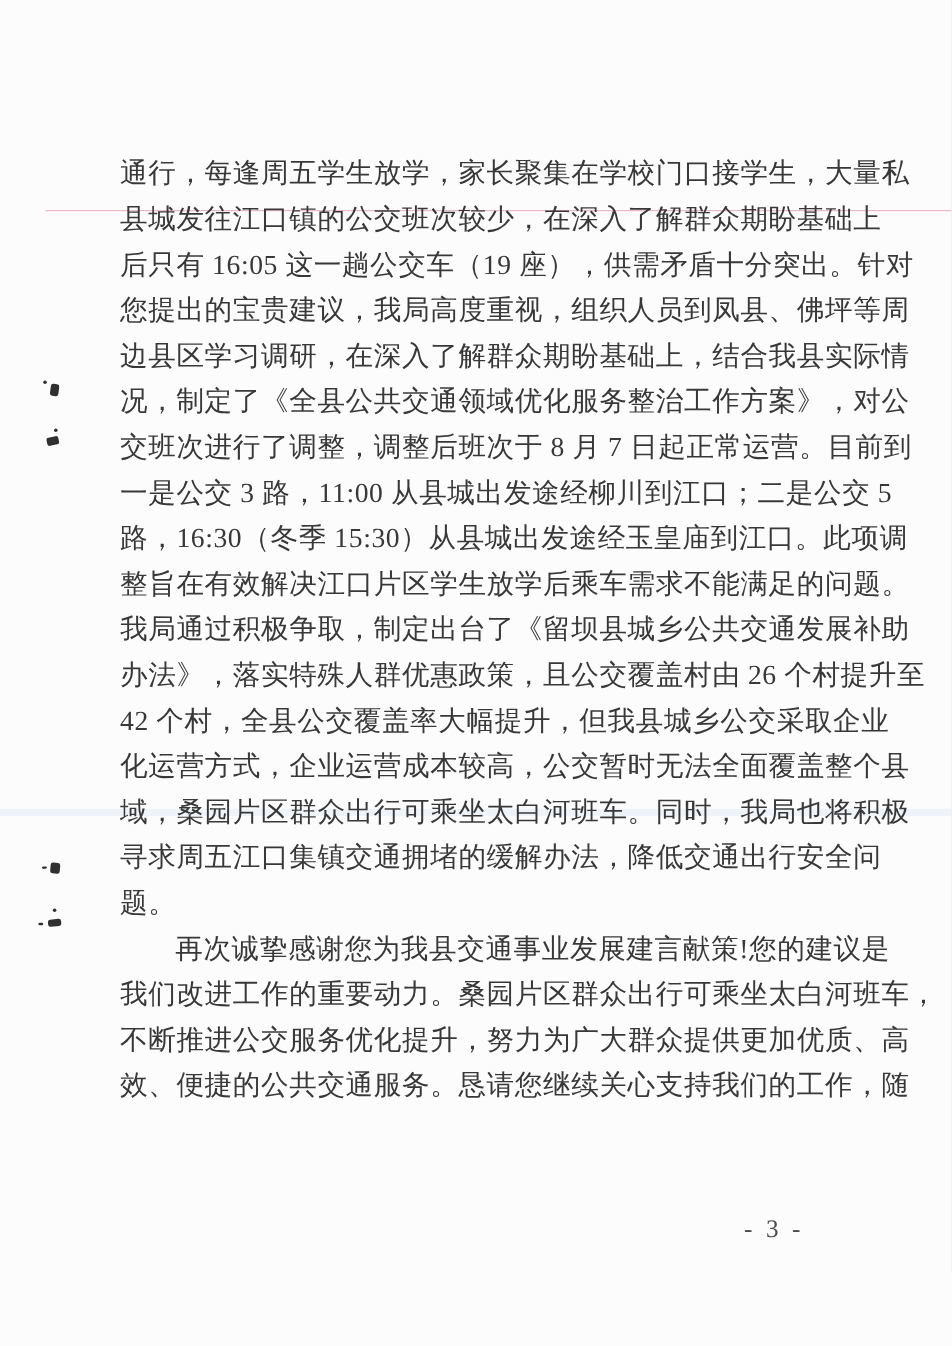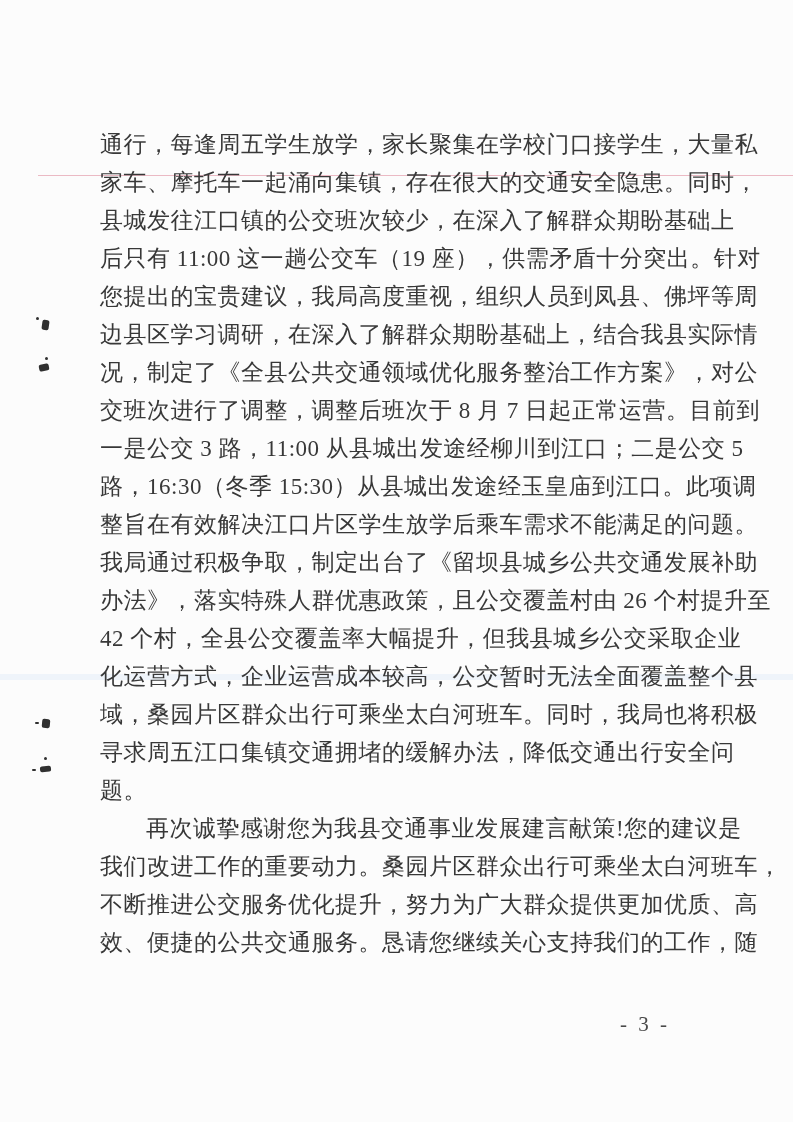--- a/index.html
+++ b/index.html
@@ -100,23 +100,22 @@
   <span class="speck s2"></span>
   <span class="speck s2b"></span>
   <span class="speck s3"></span>
   <span class="speck s3b"></span>
   <span class="speck s4"></span>
   <span class="speck s4b"></span>
   <span class="speck s4c"></span>
 
   <div id="text-block">
       <div class="line">通行，每逢周五学生放学，家长聚集在学校门口接学生，大量私</div>
-      <div class="line">家车、摩托车一起涌向集镇，存在很大的交通安全隐患。同时，</div>
       <div class="line">县城发往江口镇的公交班次较少，在深入了解群众期盼基础上</div>
-      <div class="line">后只有 11:00 这一趟公交车（19 座），供需矛盾十分突出。针对</div>
+      <div class="line">后只有 16:05 这一趟公交车（19 座），供需矛盾十分突出。针对</div>
       <div class="line">您提出的宝贵建议，我局高度重视，组织人员到凤县、佛坪等周</div>
       <div class="line">边县区学习调研，在深入了解群众期盼基础上，结合我县实际情</div>
       <div class="line">况，制定了《全县公共交通领域优化服务整治工作方案》，对公</div>
       <div class="line">交班次进行了调整，调整后班次于 8 月 7 日起正常运营。目前到</div>
       <div class="line">一是公交 3 路，11:00 从县城出发途经柳川到江口；二是公交 5</div>
       <div class="line">路，16:30（冬季 15:30）从县城出发途经玉皇庙到江口。此项调</div>
       <div class="line">整旨在有效解决江口片区学生放学后乘车需求不能满足的问题。</div>
       <div class="line">我局通过积极争取，制定出台了《留坝县城乡公共交通发展补助</div>
       <div class="line">办法》，落实特殊人群优惠政策，且公交覆盖村由 26 个村提升至</div>
       <div class="line">42 个村，全县公交覆盖率大幅提升，但我县城乡公交采取企业</div>

